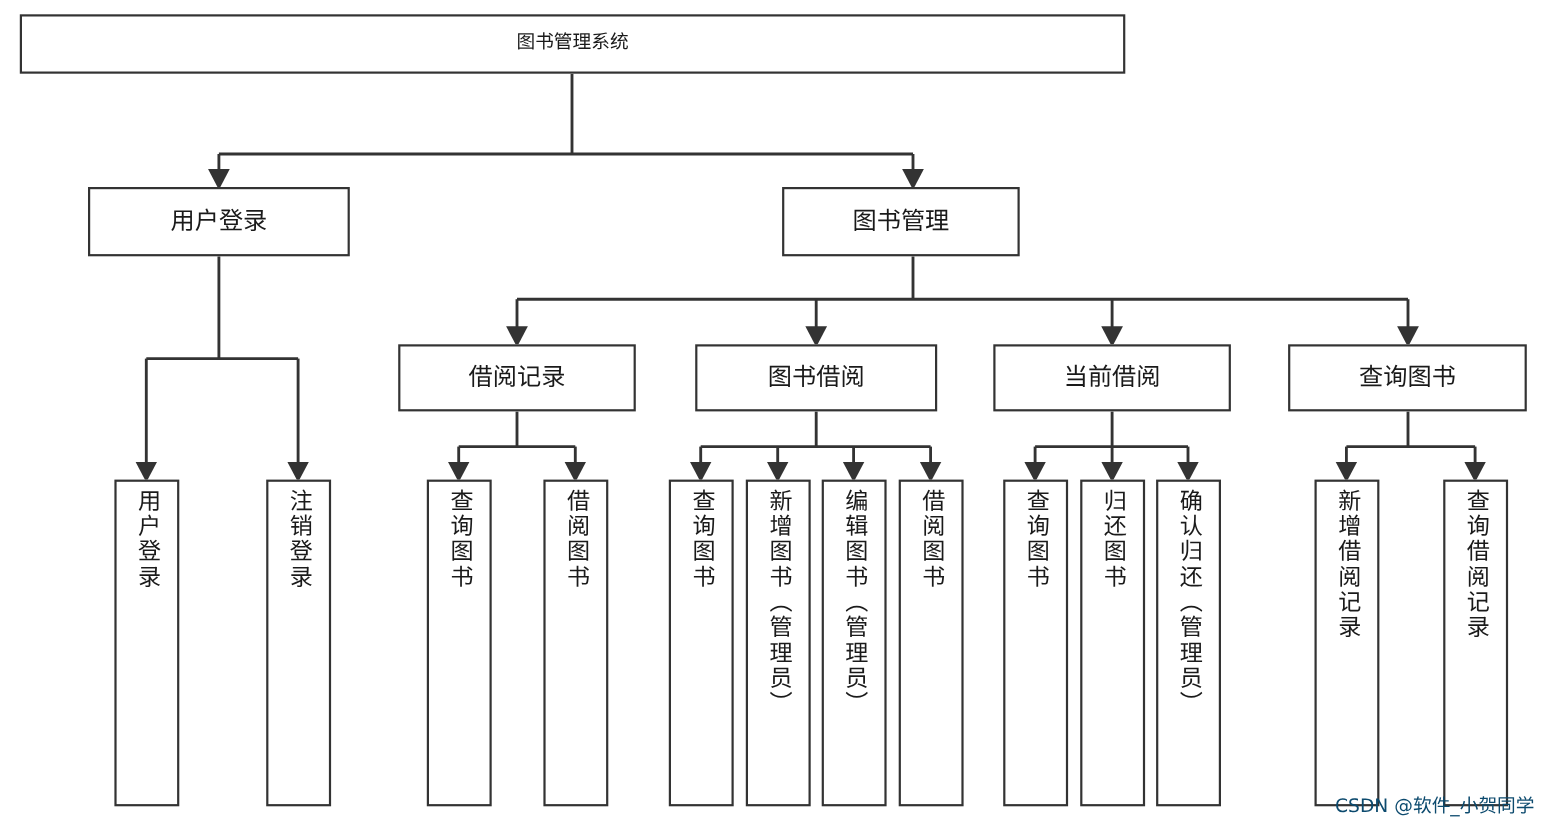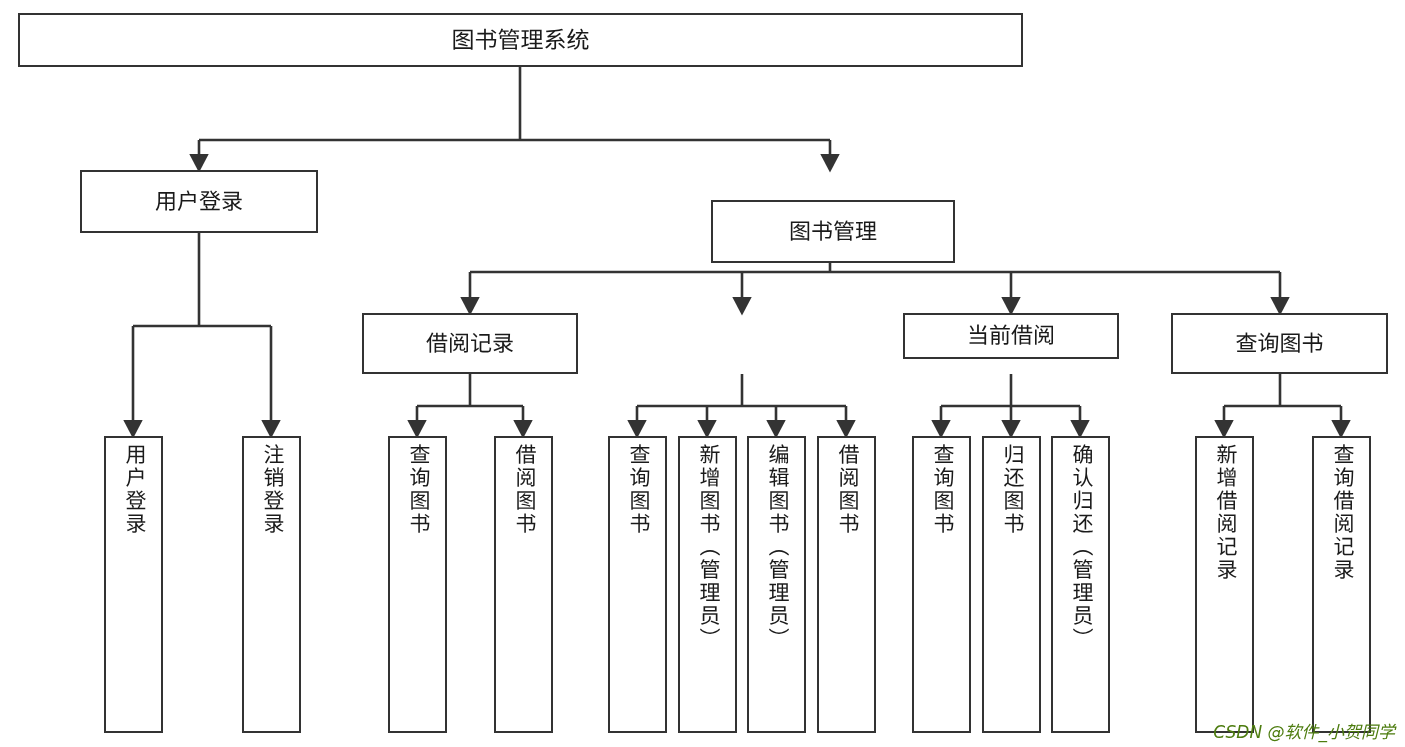--- a/index.html
+++ b/index.html
@@ -40,46 +40,45 @@
     color: #1a1a1a;
     text-align: center;
     line-height: 1.15;
     white-space: nowrap;
   }
   
   .node.horiz .label {
     font-size: 22px;
   }
   .node.root .label {
-    font-size: 23px;
+    font-size: 17px;
   }
   
   .node.vert {
     align-items: flex-start;
     justify-content: center;
     padding-top: 6px;
   }
   .node.vert .label {
     writing-mode: vertical-rl;
     text-orientation: upright;
     font-size: 21px;
     letter-spacing: 2px;
     line-height: 1.0;
     white-space: nowrap;
   }
   #watermark {
     position: absolute;
     right: 10px;
     bottom: 4px;
     font-size: 17px;
-    color: #4d7c0f;
+    color: #0c4a6e;
     z-index: 5;
     white-space: nowrap;
     font-family: "DejaVu Sans", "Liberation Sans", sans-serif;
-    font-style: italic;
   }
 </style>
 </head>
 <body>
 
 <div id="canvas">
 
   <svg id="edges" viewBox="0 0 1405 747" xmlns="http://www.w3.org/2000/svg">
     <defs>
       <marker id="arrowhead" markerWidth="10" markerHeight="10" refX="3.2" refY="5" orient="auto" markerUnits="strokeWidth">
@@ -132,30 +131,33 @@
   </svg>
 
   <div class="node horiz root" style="left:18px; top:13px; width:1005px; height:54px;">
     <span class="label">图书管理系统</span>
   </div>
 
   <div class="node horiz" style="left:80px; top:170px; width:238px; height:63px;">
     <span class="label">用户登录</span>
   </div>
 
-  <div class="node horiz" style="left:711px; top:170px; width:244px; height:63px;margin-top:30px;">
+  <div class="node horiz" style="left:711px; top:170px; width:216px; height:63px;">
     <span class="label">图书管理</span>
   </div>
 
   <div class="node horiz" style="left:362px; top:313px; width:216px; height:61px;">
     <span class="label">借阅记录</span>
   </div>
 
-
-  <div class="node horiz" style="left:903px; top:313px; width:216px; height:46px;">
+  <div class="node horiz" style="left:632px; top:313px; width:220px; height:61px;">
+    <span class="label">图书借阅</span>
+  </div>
+
+  <div class="node horiz" style="left:903px; top:313px; width:216px; height:61px;">
     <span class="label">当前借阅</span>
   </div>
 
   <div class="node horiz" style="left:1171px; top:313px; width:217px; height:61px;">
     <span class="label">查询图书</span>
   </div>
 
   <div class="node vert" style="left:104px; top:436px; width:59px; height:297px;">
     <span class="label">用户登录</span>
   </div>

